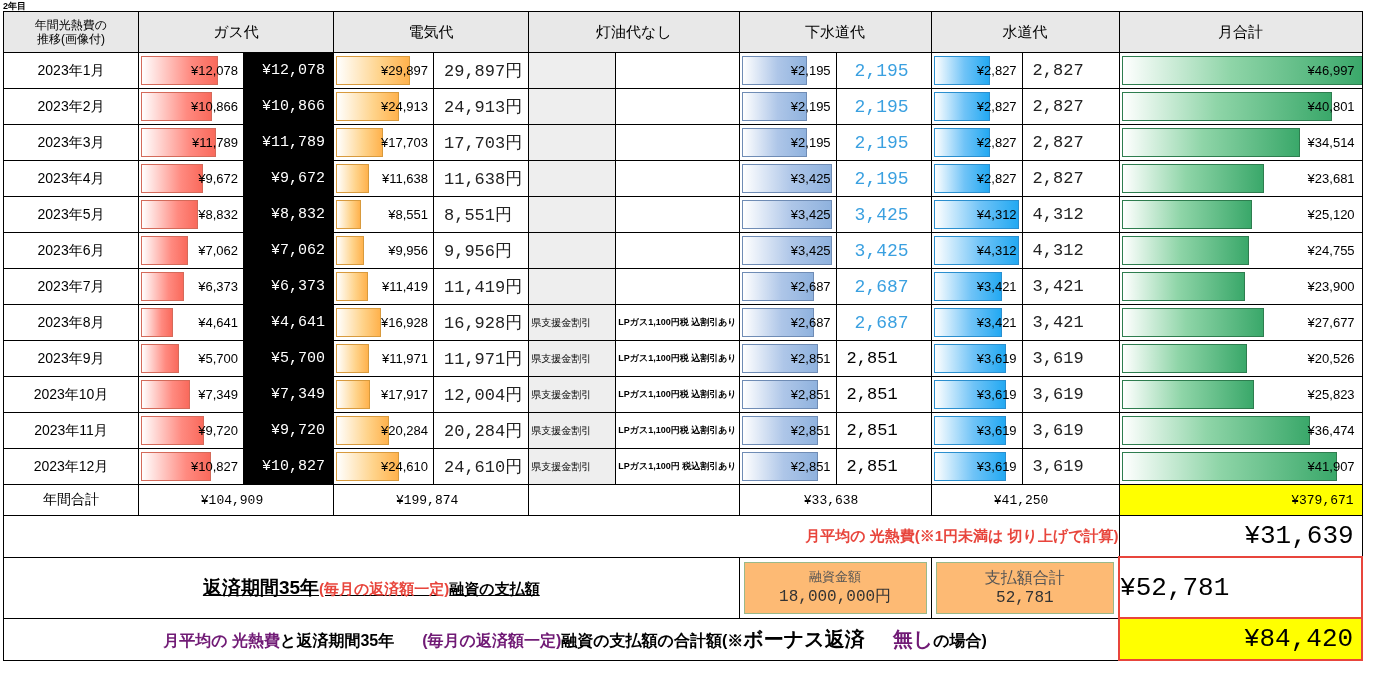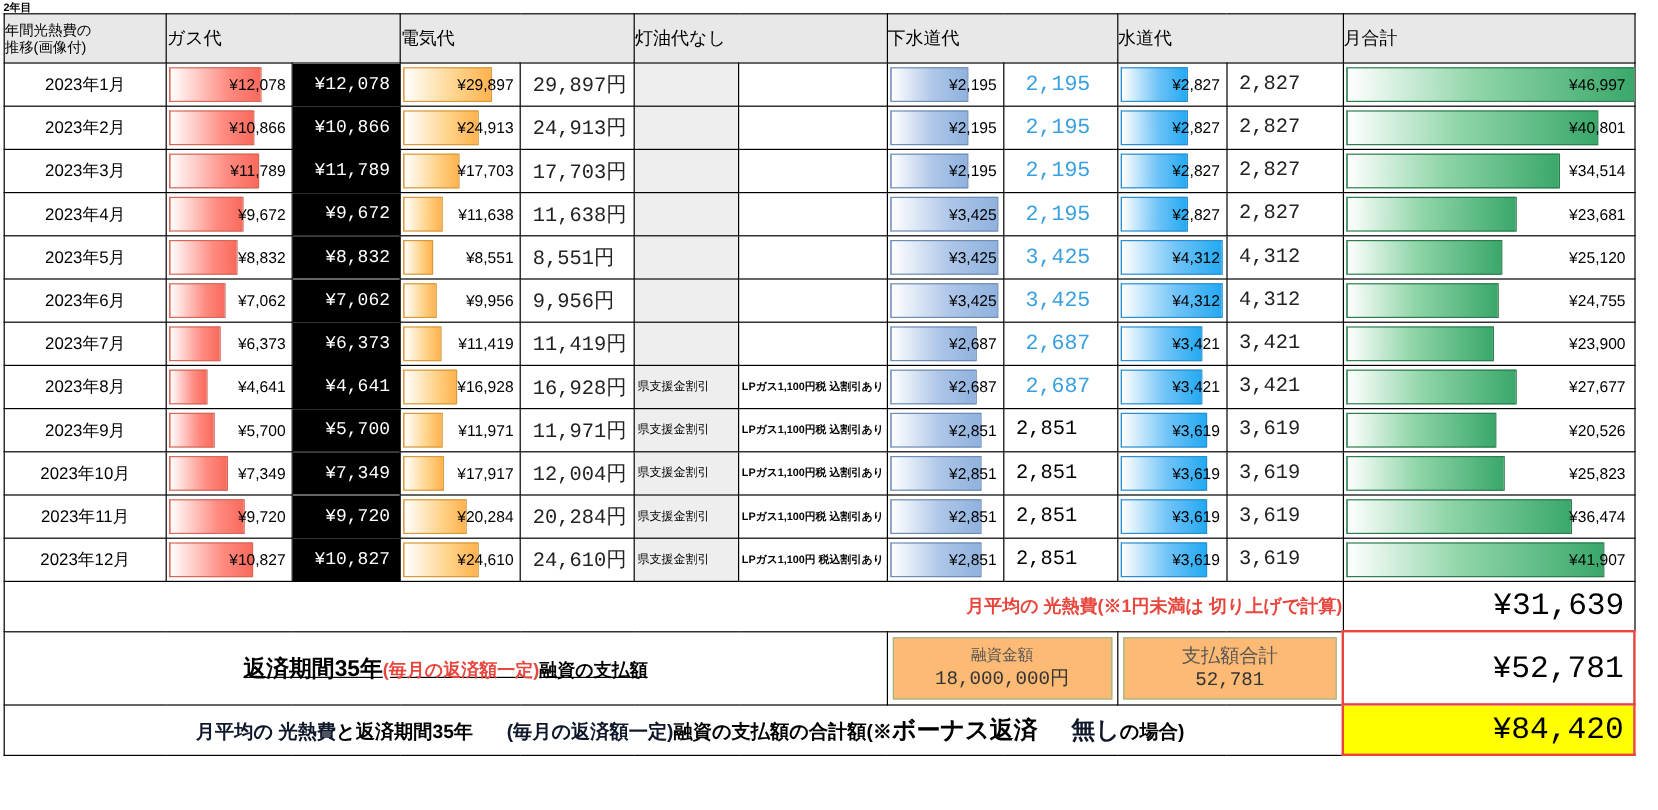--- a/index.html
+++ b/index.html
@@ -2,21 +2,21 @@
 <html><head>
 <meta charset="utf-8">
 <style>
   html,body{margin:0;padding:0;background:#ffffff;}
   body{width:1382px;height:675px;font-family:"Liberation Sans",sans-serif;overflow:hidden;}
   #sheet{position:relative;width:1382px;height:675px;}
   .topnote{position:absolute;left:3px;top:0px;font-size:9px;font-weight:bold;color:#000;}
   table{position:absolute;left:3px;top:11px;border-collapse:collapse;table-layout:fixed;}
   td,th{border:1px solid #000;padding:0;font-size:13px;color:#000;vertical-align:middle;
         overflow:hidden;white-space:nowrap;}
-  .hdr{background:#e8e8e8;text-align:left;font-size:15px;font-weight:normal;height:40px;}
+  .hdr{background:#e8e8e8;text-align:center;font-size:15px;font-weight:normal;height:40px;}
   .hdr.small{font-size:12px;line-height:1.2;}
   .mon{background:#ffffff;text-align:center;font-size:14px;height:33px;}
   .tot-lbl{background:#ffffff;text-align:center;font-size:14px;height:30px;}
   
   .barcell{position:relative;height:33px;}
   .bar{position:absolute;top:3px;bottom:3px;left:2px;border:1px solid #c06a5a;}
   .bar.red{background:linear-gradient(to right,#ffffff 0%,#ff8a80 65%,#f96a5c 100%);border-color:#d46a5a;}
   .bar.org{background:linear-gradient(to right,#ffffff 0%,#ffd38a 60%,#ffb24d 100%);border-color:#d89a3d;}
   .bar.blu{background:linear-gradient(to right,#ffffff 0%,#aec6e8 55%,#8fb2de 100%);border-color:#6f8cb5;}
   .bar.cyn{background:linear-gradient(to right,#ffffff 0%,#6fc3f7 55%,#23a9f2 100%);border-color:#2a8fcf;}
@@ -38,24 +38,24 @@
   .sumcell.yellow{background:#ffff00;}
   .avg-lbl{height:40px;background:#ffffff;text-align:right;color:#e8453c;font-size:15px;font-weight:bold;}
   .avg-val{height:40px;background:#ffffff;text-align:right;padding-right:8px;font-size:26px;
            font-family:"Liberation Mono",monospace;}
   .loan-lbl{height:56px;background:#ffffff;text-align:center;font-size:19px;font-weight:bold;text-decoration:underline;}
   .loan-lbl .red{color:#e8453c;font-size:15px;}
   .loan-lbl .sm{font-size:15px;font-weight:bold;}
   .green-box{background:#fdba74;border:1px solid #9ab98a;text-align:center;font-family:"Liberation Mono",monospace;}
   .green-box .cap{display:block;font-size:13px;color:#555;font-family:"Liberation Sans",sans-serif;}
   .green-box .v{display:block;font-size:16px;color:#333;}
-  .loan-val{height:56px;background:#ffffff;text-align:right;padding-right:8px;font-size:26px;
+  .loan-val{height:56px;background:#ffffff;padding-right:8px;font-size:26px;
             font-family:"Liberation Mono",monospace;border:2px solid #e8453c;}
   .tot-row-lbl{height:40px;background:#ffffff;text-align:center;font-size:16px;font-weight:bold;}
-  .tot-row-lbl .red{color:#0f172a;margin-left:28px;}
+  .tot-row-lbl .red{color:#701a75;margin-left:28px;}
   .tot-row-lbl .big{font-size:20px;}
   .tot-row-val{height:40px;background:#ffff00;text-align:right;padding-right:8px;font-size:26px;
                font-family:"Liberation Mono",monospace;border:2px solid #e8453c;}
   .gbcell{height:56px;background:#ffffff;padding:2px 4px;}
 </style>
 </head>
 <body>
 
 <div id="sheet">
 
@@ -452,20 +452,29 @@
           <div class="bar cyn" style="width:78%"></div>
           <div class="barval">¥3,619</div>
         </td>
         <td class="numcell blacktxt">3,619</td>
         <td class="barcell">
           <div class="bar grn" style="width:88%"></div>
           <div class="barval rightpad">¥41,907</div>
         </td>
       </tr>
 
+      <tr>
+        <td class="tot-lbl">年間合計</td>
+        <td class="sumcell" colspan="2" style="text-align:center">¥104,909</td>
+        <td class="sumcell" colspan="2" style="text-align:center">¥199,874</td>
+        <td class="sumcell" colspan="2" style="text-align:center"></td>
+        <td class="sumcell" colspan="2" style="text-align:center">¥33,638</td>
+        <td class="sumcell" colspan="2" style="text-align:center">¥41,250</td>
+        <td class="sumcell yellow">¥379,671</td>
+      </tr>
 
       <tr>
         <td class="avg-lbl" colspan="11">月平均の 光熱費(※1円未満は 切り上げで計算)</td>
         <td class="avg-val">¥31,639</td>
       </tr>
 
       <tr>
         <td class="loan-lbl" colspan="7">
           <span>返済期間35年</span><span class="red">(毎月の返済額一定)</span><span class="sm">融資の支払額</span>
         </td>

